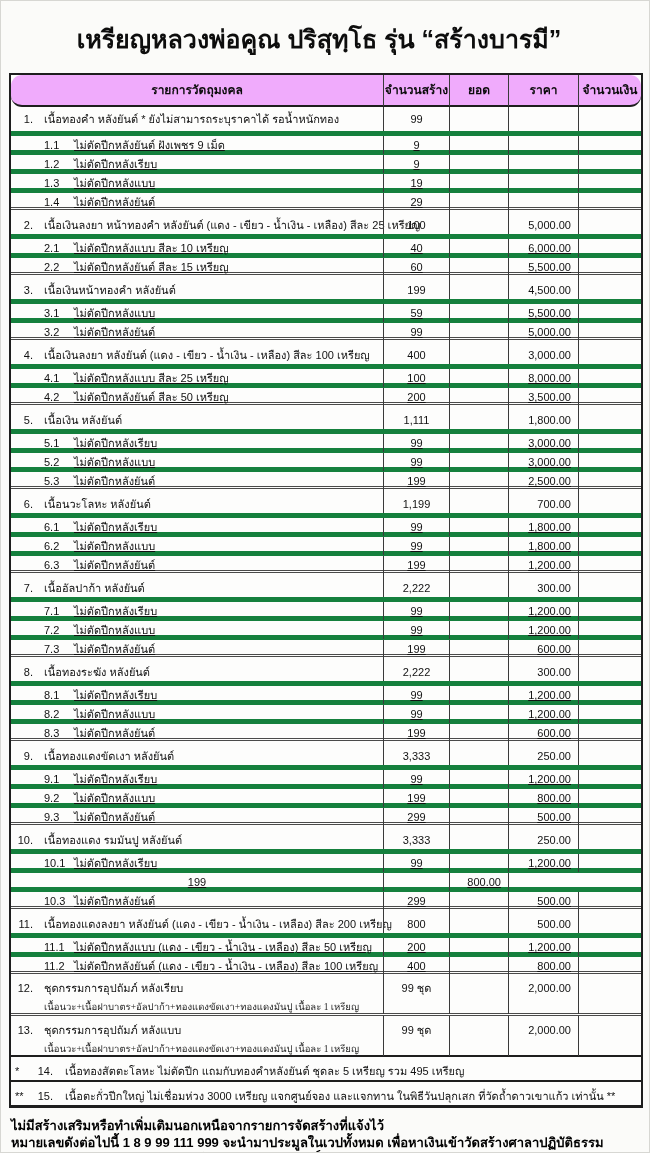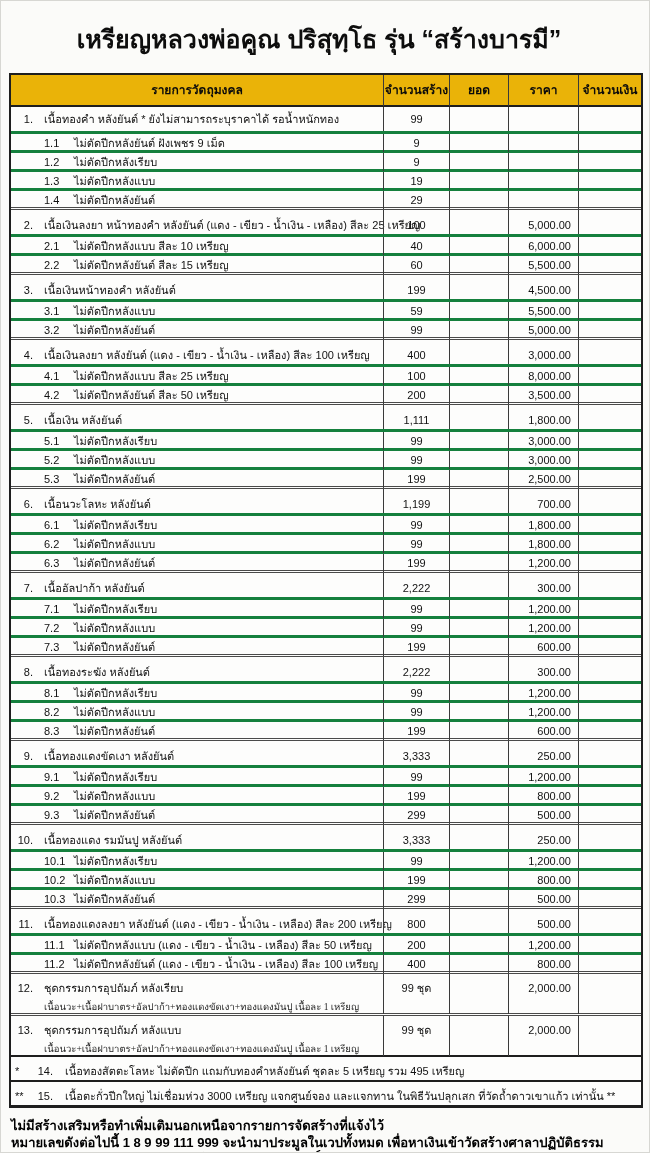--- a/index.html
+++ b/index.html
@@ -19,29 +19,29 @@
   }
   .maintable {
     width:634px; margin-left:8px;
     border:2px solid #1e1e1e; border-bottom-width:3px;
     background:#fdfdfc;
   }
   .grid5 { display:grid; grid-template-columns:372px 66px 59px 70px 63px; }
   .cell { border-left:1px solid #3a3a3a; overflow:visible; }
   .cell:first-child { border-left:none; }
   .header-row {
-    height:32px; background:#eab308; border-bottom:2px solid #1e1e1e;
+    height:32px; background:#f0abfc; border-bottom:2px solid #1e1e1e;border-radius:11px;
   }
   .header-row .cell {
     font-size:12px; font-weight:bold; text-align:center;
     line-height:31px; white-space:nowrap; color:#0b0b0b;
   }
   .row { width:100%; }
   .row .cell { font-size:11px; white-space:nowrap; }
-  .row.sub { height:19px; border-top:3px solid #15803d; }
+  .row.sub { height:19px; border-top:5px solid #15803d;text-decoration:underline; }
   .row.sub .cell { line-height:18px; }
   .row.main { height:27px; border-top:3px double #4a4a4a; }
   .row.main .cell { padding-top:8px; line-height:15px; }
   .rows > .row.main:first-child { border-top:none; height:24px; }
   .rows > .row.main:first-child .cell { padding-top:5px; }
   .row.main2 { height:42px; border-top:3px double #4a4a4a; }
   .row.main2 .cell { padding-top:7px; line-height:14px; }
   .itemcell { text-align:left; }
   .no-main { display:inline-block; width:22px; text-align:right; padding-right:0; }
   .gap-main { display:inline-block; width:11px; }
@@ -318,21 +318,20 @@
           <div class="cell pricecell"></div>
         </div>
         <div class="row grid5 sub">
           <div class="cell itemcell"><span class="no-sub">10.1</span><span>ไม่ตัดปีกหลังเรียบ</span></div>
           <div class="cell qtycell">99</div>
           <div class="cell qtycell"></div>
           <div class="cell pricecell">1,200.00</div>
           <div class="cell pricecell"></div>
         </div>
         <div class="row grid5 sub">
-          <div class="cell itemcell"><span class="no-sub">10.2</span><span>ไม่ตัดปีกหลังแบบ</span></div>
           <div class="cell qtycell">199</div>
           <div class="cell qtycell"></div>
           <div class="cell pricecell">800.00</div>
           <div class="cell pricecell"></div>
         </div>
         <div class="row grid5 sub">
           <div class="cell itemcell"><span class="no-sub">10.3</span><span>ไม่ตัดปีกหลังยันต์</span></div>
           <div class="cell qtycell">299</div>
           <div class="cell qtycell"></div>
           <div class="cell pricecell">500.00</div>

